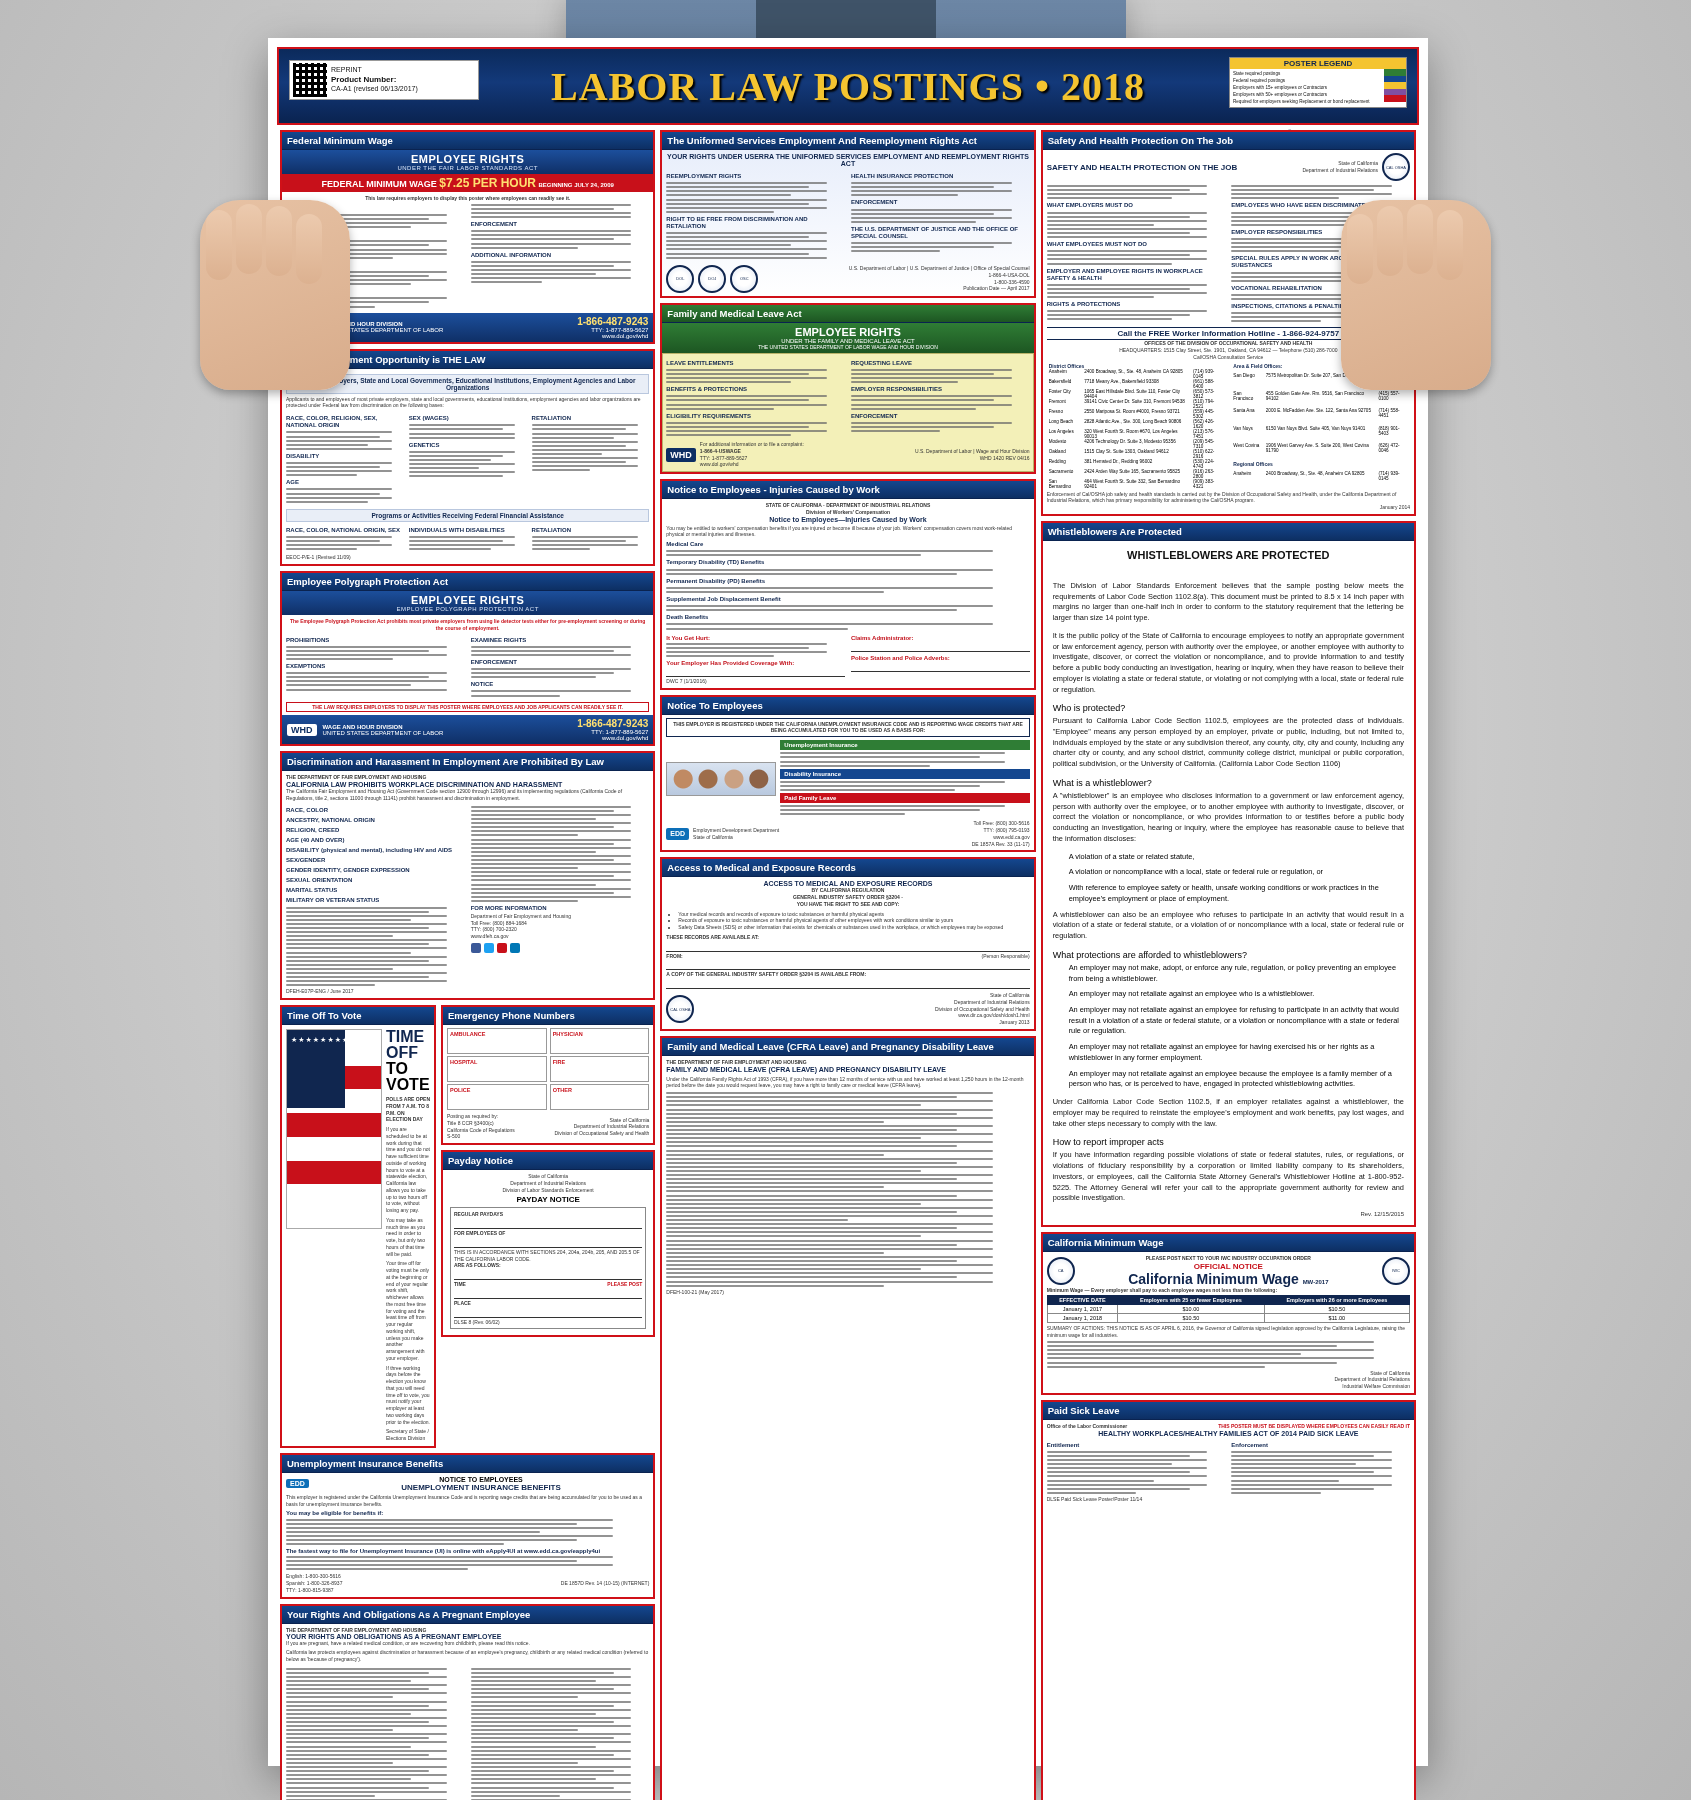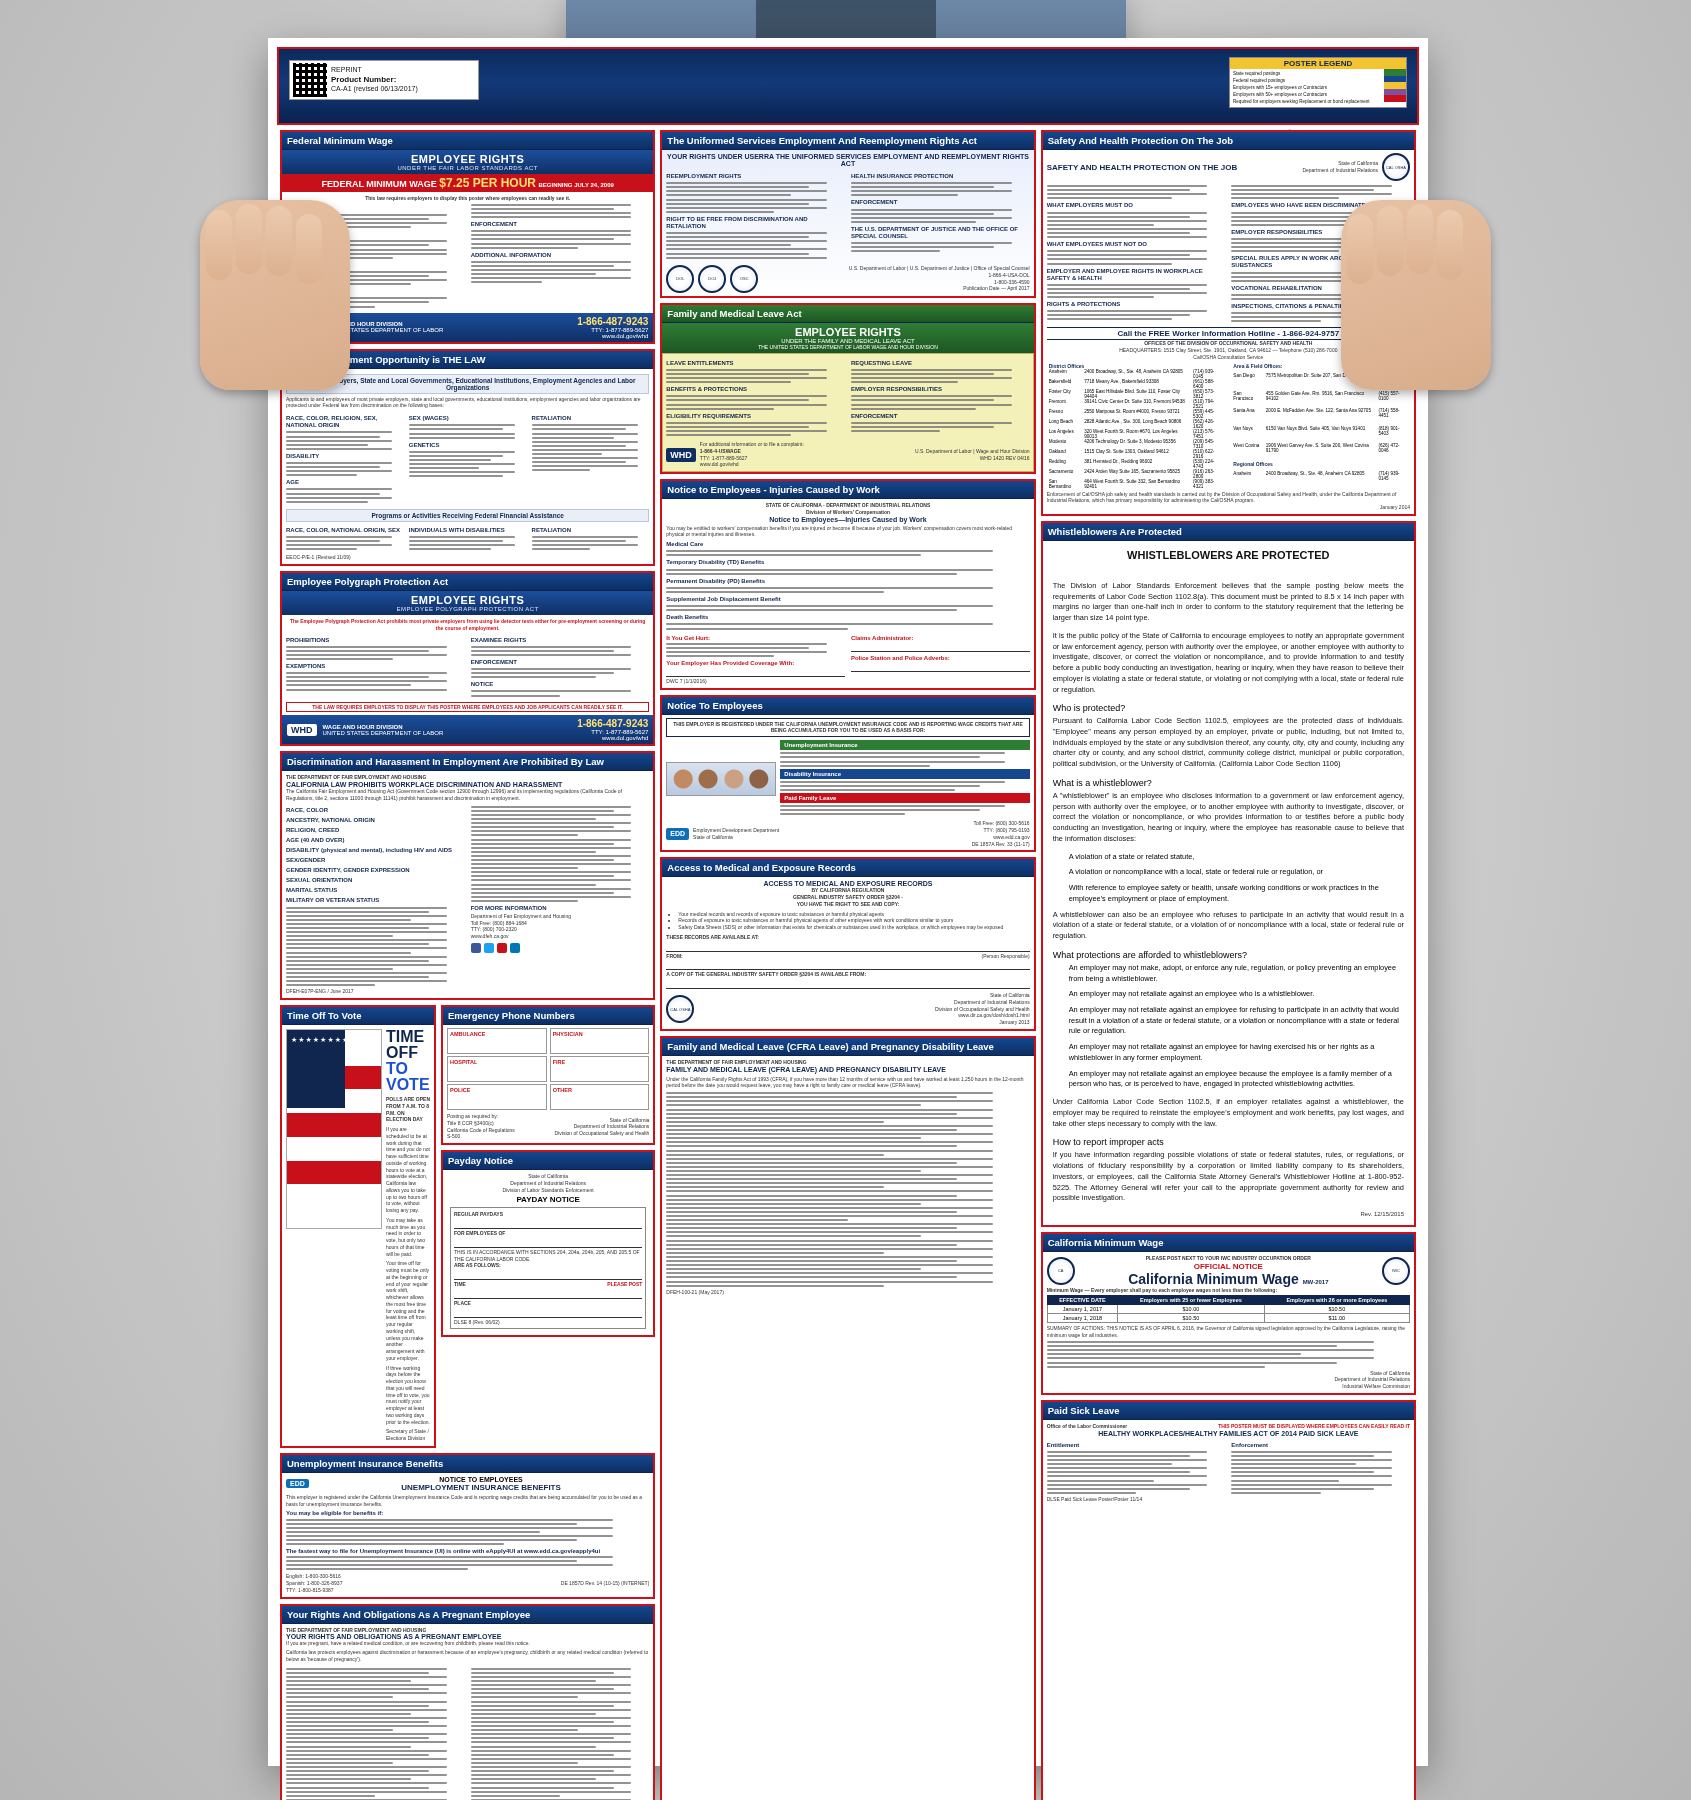--- a/index.html
+++ b/index.html
@@ -192,21 +192,21 @@
   }
   .flagbox:before{
     content:""; position:absolute; left:0; top:0; width:58px; height:78px;
     background:#10264f;
   }
   .flagbox .stars{
     position:absolute; left:4px; top:6px; width:50px; height:66px;
     color:#fff; font-size:7px; line-height:8px; letter-spacing:1px; word-spacing:0;
   }
   .vote-title{ font-size:16px; font-weight:bold; color:#10264f; line-height:1; }
-  .vote-title .red{ color:#1d4ed8;margin-top:36px; }
+  .vote-title .red{ color:#000000;margin-top:36px; }
   
   .payday-box{ border:1px solid #888; margin:3px; padding:3px; }
   .fieldline{ border-bottom:1px solid #333; height:8px; margin:3px 0 1px;}
   
   .emerg-grid{ display:flex; gap:3px; font-size:5px; }
   .emerg-grid .cell{ flex:1; border:1px solid #999; padding:2px; min-height:26px;}
   .emerg-grid .cell b{ display:block; color:#c8101a; font-size:5.5px; }
   
   .wb-panel{ border:2px solid #d01018; background:#fff; padding:8px 10px; }
   .wb-title{ text-align:center; font-weight:bold; font-size:11px; color:#111; }
@@ -284,20 +284,21 @@
   <div class="header">
     <div class="prod-box">
       <div class="qr"></div>
       <div class="prod-txt">
         <div>REPRINT</div>
         <b>Product Number:</b>
         <div>CA-A1 (revised 06/13/2017)</div>
       </div>
     </div>
 
+    <div class="title">LABOR LAW POSTINGS • 2018</div>
 
     <div class="legend">
       <div class="lg-head">POSTER LEGEND</div>
       <div class="lg-rows">
         <div class="txt">
           <div>State required postings</div>
           <div>Federal required postings</div>
           <div>Employers with 15+ employees or Contractors</div>
           <div>Employers with 50+ employees or Contractors</div>
           <div>Required for employers seeking Replacement or bond replacement</div>

